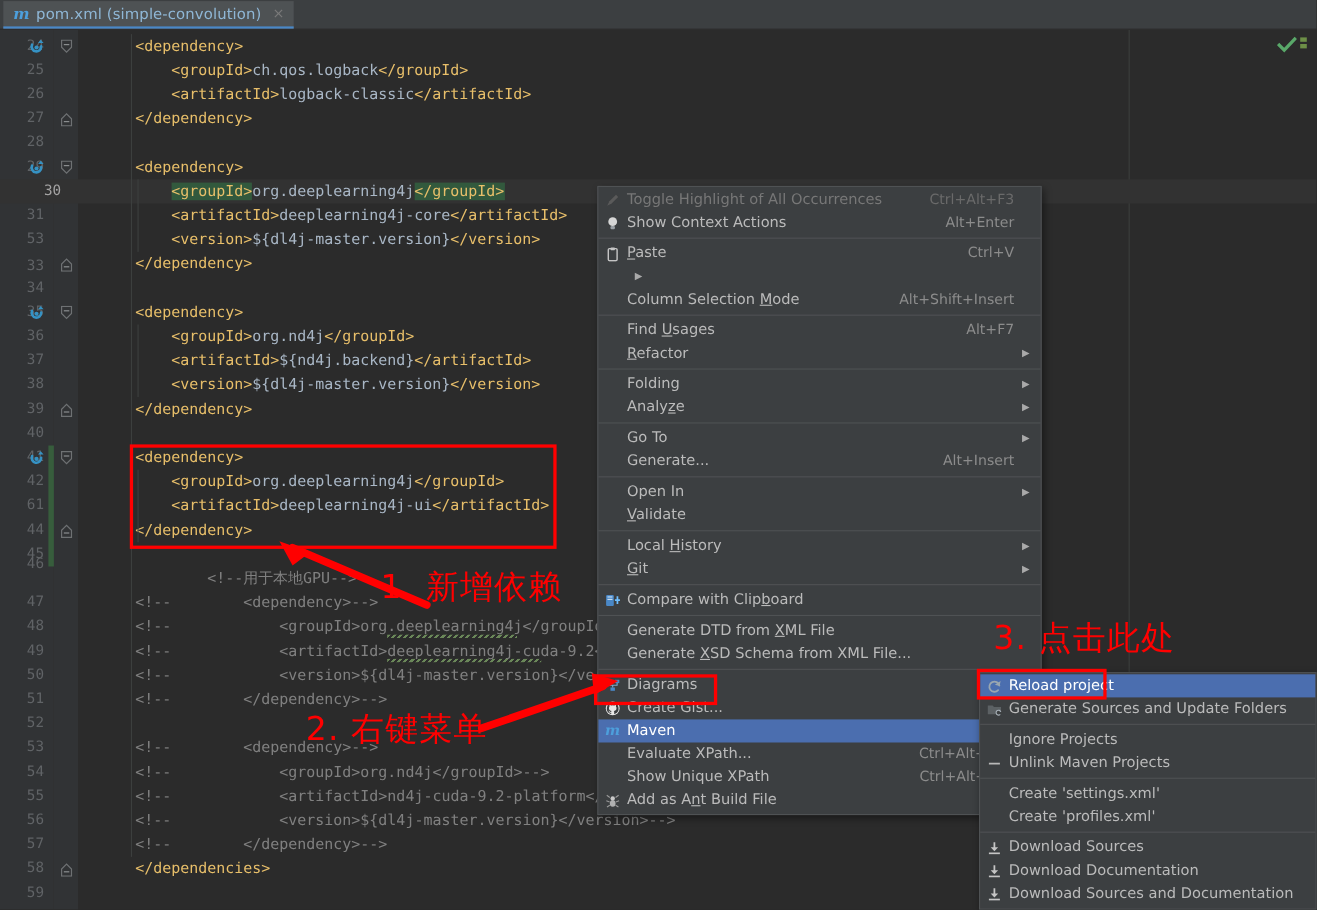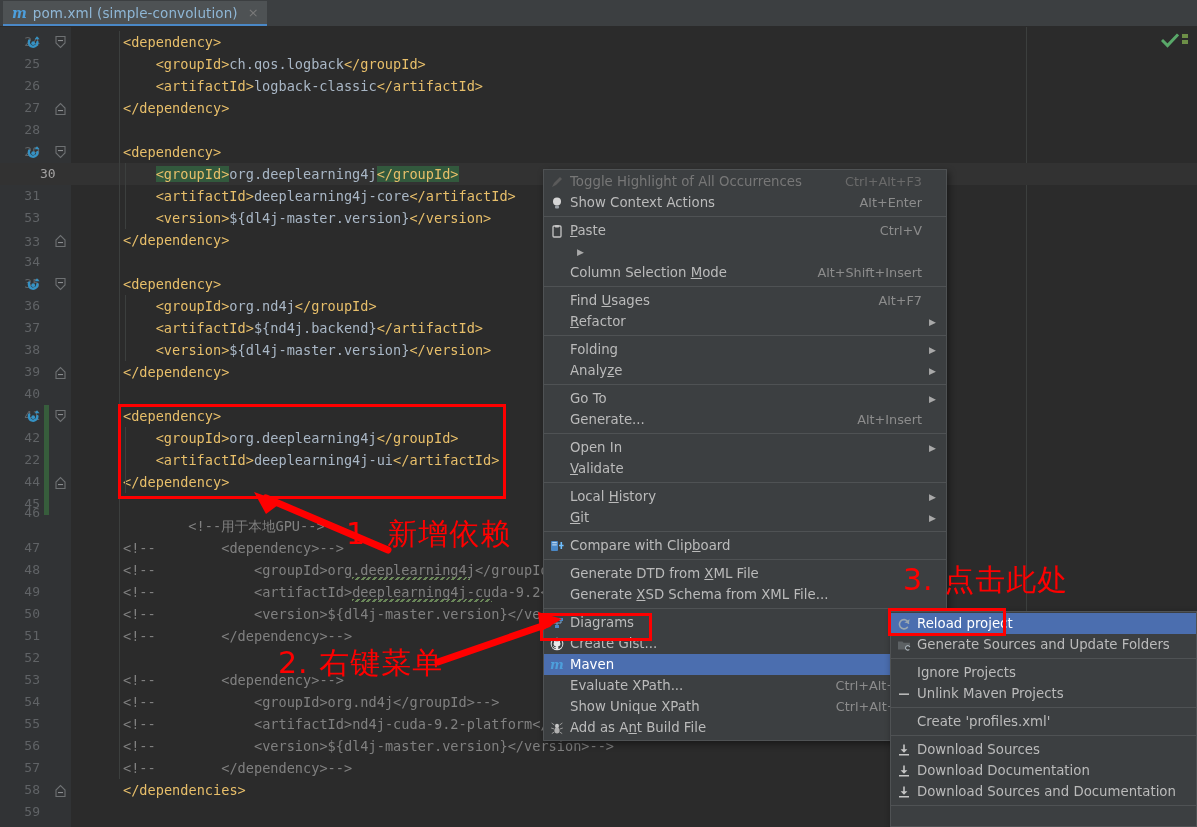--- a/index.html
+++ b/index.html
@@ -273,21 +273,21 @@
           <svg width="11" height="13" viewBox="0 0 11 13">
             <path d="M1 0.5 L10 0.5 L10 7 L5.5 11.5 L1 7 Z" fill="none" stroke="#6e7173" stroke-width="1.1"></path>
             <rect x="3" y="4" width="5" height="1.1" fill="#8a8d8f"></rect>
           </svg>
         </div>
         <div class="code" style="top: 378px; left: 123px;"><span class="t-tag">&lt;dependency&gt;</span></div>
         <div class="row" style="top: 400px;"></div>
         <div class="lineno" style="top: 400px; position: absolute;">42</div>
         <div class="code" style="top: 400px; left: 155.68px;"><span class="t-tag">&lt;groupId&gt;</span><span class="t-txt">org.deeplearning4j</span><span class="t-tag">&lt;/groupId&gt;</span></div>
         <div class="row" style="top: 422px;"></div>
-        <div class="lineno" style="top: 422px; position: absolute;">22</div>
+        <div class="lineno" style="top: 422px; position: absolute;">61</div>
         <div class="code" style="top: 422px; left: 155.68px;"><span class="t-tag">&lt;artifactId&gt;</span><span class="t-txt">deeplearning4j-ui</span><span class="t-tag">&lt;/artifactId&gt;</span></div>
         <div class="row" style="top: 444px;"></div>
         <div class="lineno" style="top: 444px; position: absolute;">44</div>
         <div class="fold" style="top: 449px;">
           <svg width="11" height="13" viewBox="0 0 11 13">
             <path d="M1 12.5 L10 12.5 L10 6 L5.5 1.5 L1 6 Z" fill="none" stroke="#6e7173" stroke-width="1.1"></path>
             <rect x="3" y="8" width="5" height="1.1" fill="#8a8d8f"></rect>
           </svg>
         </div>
         <div class="code" style="top: 444px; left: 123px;"><span class="t-tag">&lt;/dependency&gt;</span></div>
@@ -575,20 +575,25 @@
           <svg width="14" height="14" viewBox="0 0 14 14">
             <rect x="2" y="6.4" width="10" height="1.6" fill="#b8b8b8"></rect>
           </svg>
         </span>
         <span class="lbl">Unlink Maven Projects</span>
         <span class="arr"></span>
       </div>
       <div class="msep"></div>
       <div class="mi">
         <span class="ico"></span>
+        <span class="lbl">Create 'settings.xml'</span>
+        <span class="arr"></span>
+      </div>
+      <div class="mi">
+        <span class="ico"></span>
         <span class="lbl">Create 'profiles.xml'</span>
         <span class="arr"></span>
       </div>
       <div class="msep"></div>
       <div class="mi">
         <span class="ico">
           <svg width="14" height="14" viewBox="0 0 14 14">
             <path d="M7 1.6 L7 8" stroke="#c5c5c5" stroke-width="1.6"></path>
             <path d="M3.6 6.2 L7 9.8 L10.4 6.2 Z" fill="#c5c5c5"></path>
             <rect x="2" y="11" width="10" height="1.5" fill="#c5c5c5"></rect>

